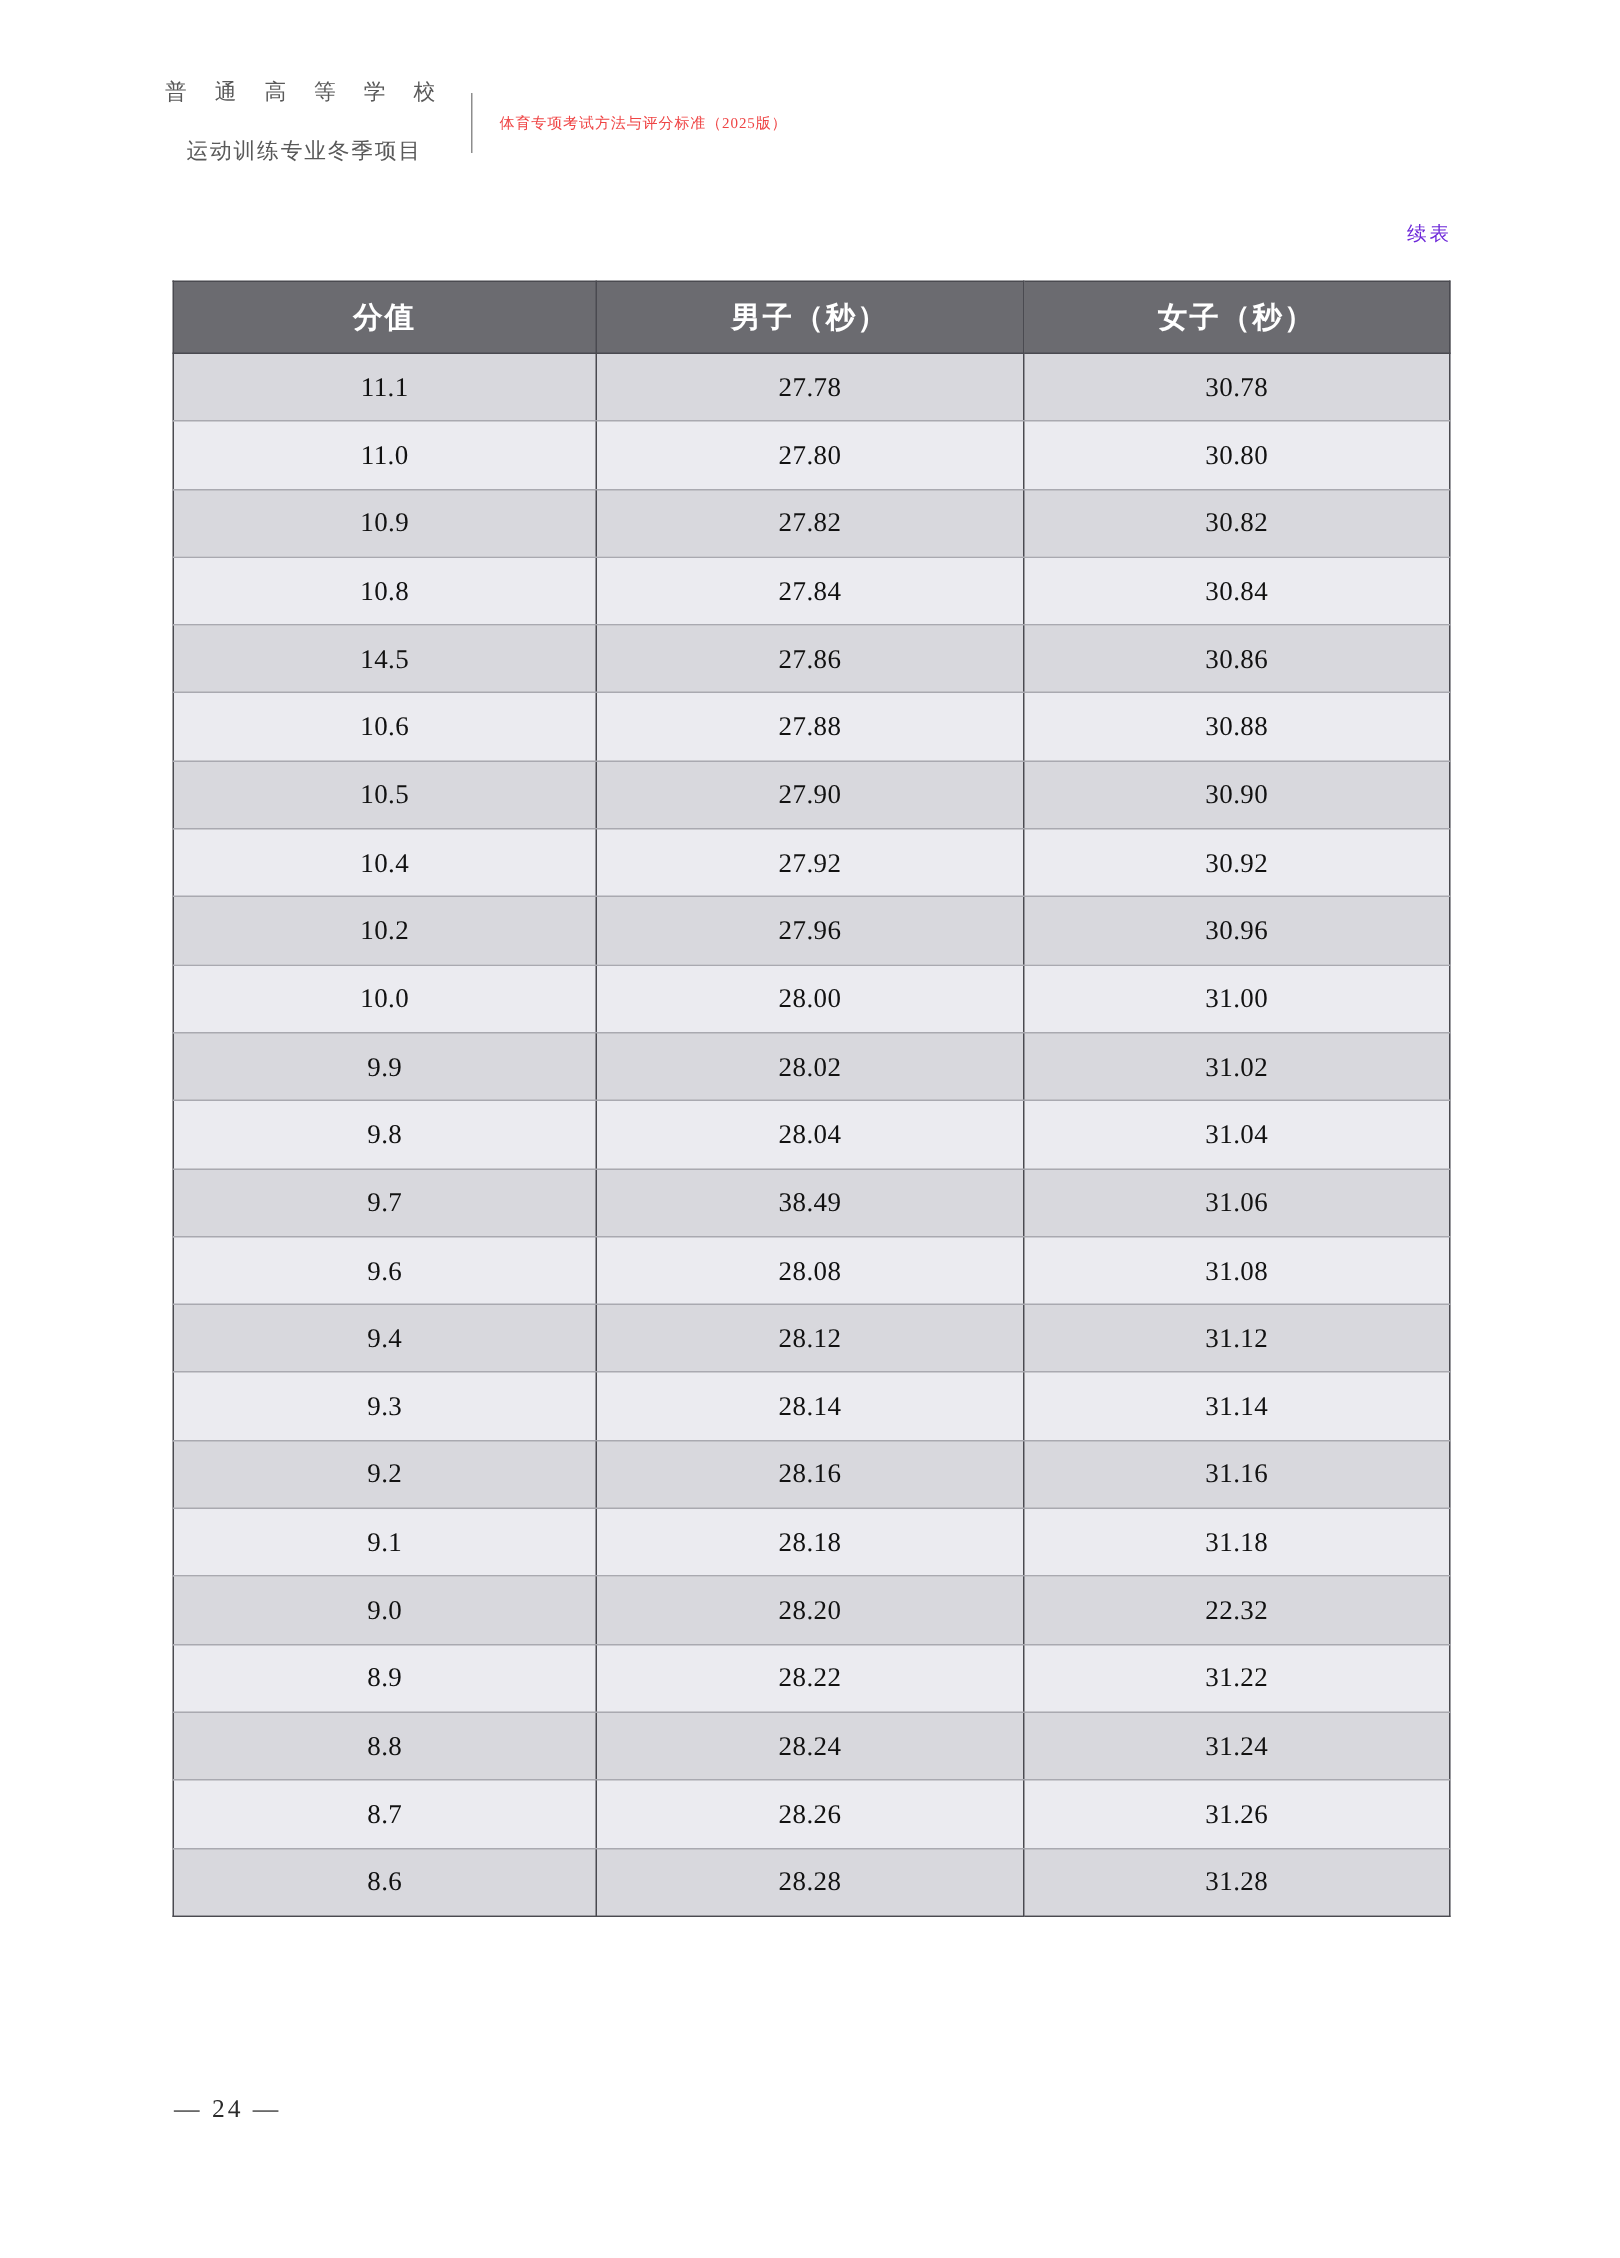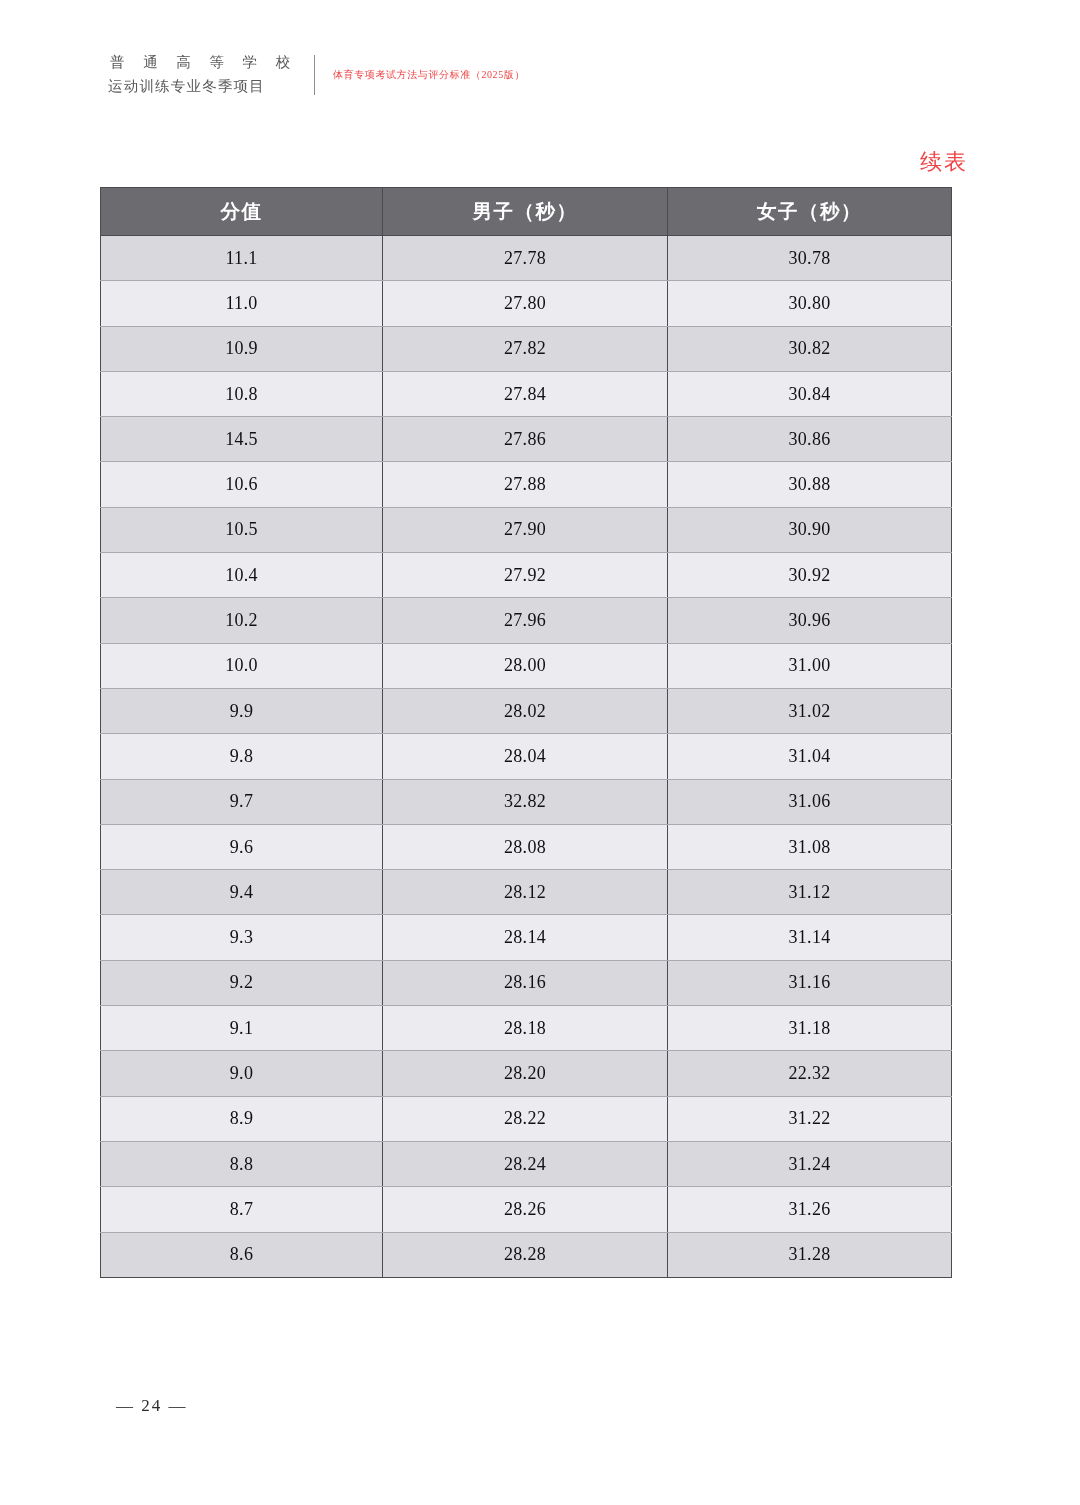--- a/index.html
+++ b/index.html
@@ -21,25 +21,26 @@
     position: absolute;
     left: 108px;
     top: 52px;
     display: flex;
     align-items: center;
     gap: 14px;
   }
   .masthead-left {
     display: flex;
     flex-direction: column;
-    gap: 3px;
+    gap: 18px;
     color: #595959;
     font-size: 14.5px;
     line-height: 1.45;
     font-family: "Liberation Serif", "DejaVu Serif", serif;
+    align-items: center;
   }
   .masthead-line1 {
     letter-spacing: 7.5px;
     padding-left: 2px;
   }
   .masthead-line2 {
     letter-spacing: 1.2px;
   }
   .masthead-rule {
     width: 1.4px;
@@ -52,29 +53,29 @@
     font-size: 10px;
     letter-spacing: 0.6px;
     white-space: nowrap;
   }
 
   
   .continued-label {
     position: absolute;
     right: 112px;
     top: 147px;
-    font-size: 22px;
-    color: #ef4444;
+    font-size: 13px;
+    color: #6d28d9;
     letter-spacing: 2px;
   }
 
   
   .score-table {
     position: absolute;
-    left: 100px;
+    left: 115px;
     top: 187px;
     width: 851px;
     border-collapse: collapse;
     table-layout: fixed;
     border-radius: 21px;
   }
   .score-table col.c-score { width: 282px; }
   .score-table col.c-male  { width: 285px; }
   .score-table col.c-female{ width: 284px; }
 
@@ -201,21 +202,21 @@
         <td>28.02</td>
         <td>31.02</td>
       </tr>
       <tr>
         <td>9.8</td>
         <td>28.04</td>
         <td>31.04</td>
       </tr>
       <tr>
         <td>9.7</td>
-        <td>32.82</td>
+        <td>38.49</td>
         <td>31.06</td>
       </tr>
       <tr>
         <td>9.6</td>
         <td>28.08</td>
         <td>31.08</td>
       </tr>
       <tr>
         <td>9.4</td>
         <td>28.12</td>

